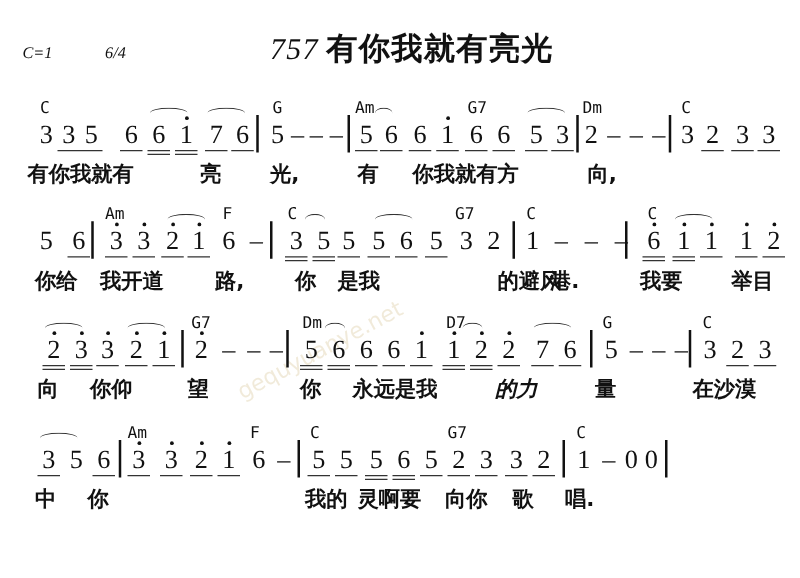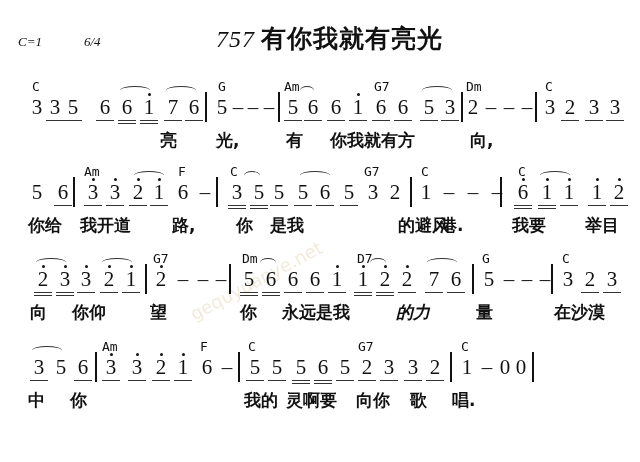--- a/index.html
+++ b/index.html
@@ -84,20 +84,21 @@
       <div class="tok" style="left: 563px; top: 18px;">2</div>
       <div class="uline" style="left: 561px; width: 18px; top: 42px;"></div>
       <div class="tok" style="left: 587px; top: 18px;">3</div>
       <div class="uline" style="left: 585px; width: 18px; top: 42px;"></div>
       <div class="tok" style="left: 608px; top: 18px;">3</div>
       <div class="uline" style="left: 606px; width: 18px; top: 42px;"></div>
       <div class="bar" style="left: 205px; top: 14px;"></div>
       <div class="bar" style="left: 278px; top: 14px;"></div>
       <div class="bar" style="left: 461px; top: 14px;"></div>
       <div class="bar" style="left: 535px; top: 14px;"></div>
+      <div class="lyr" style="left: 22px; top: 52px;">有你我就有</div>
       <div class="lyr" style="left: 160px; top: 52px;">亮</div>
       <div class="lyr" style="left: 216px; top: 52px;">光,</div>
       <div class="lyr" style="left: 286px; top: 52px;">有</div>
       <div class="lyr" style="left: 330px; top: 52px;">你我就有方</div>
       <div class="lyr" style="left: 470px; top: 52px;">向,</div>
     </div>
     <div class="row" style="top: 163px;">
       <div class="chord" style="left: 84px; top: 2px;">Am</div>
       <div class="chord" style="left: 178px; top: 2px;">F</div>
       <div class="chord" style="left: 230px; top: 2px;">C</div>

